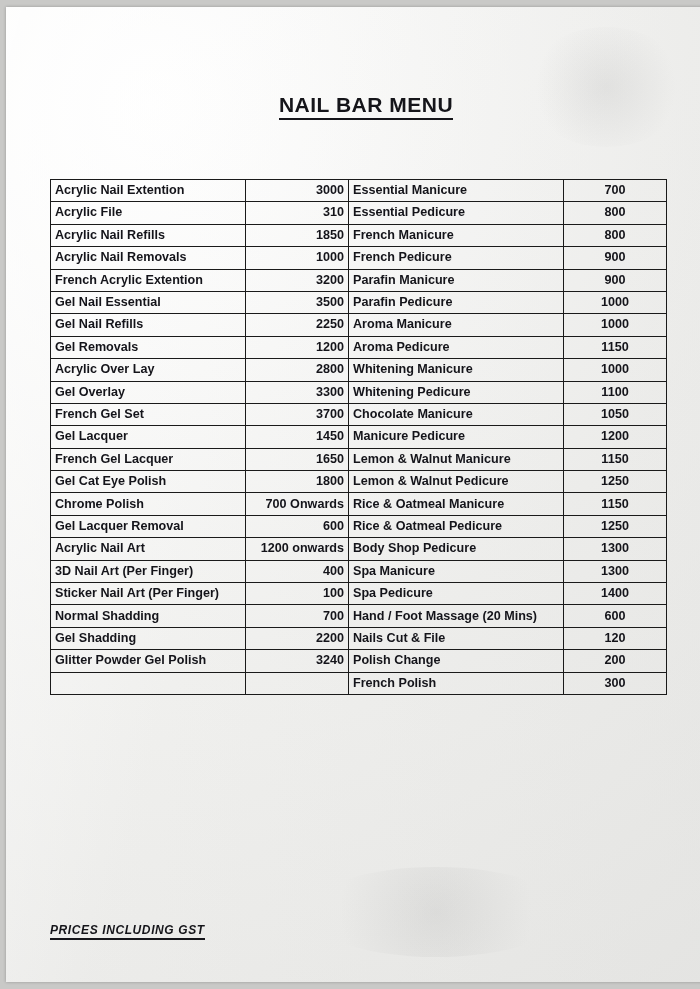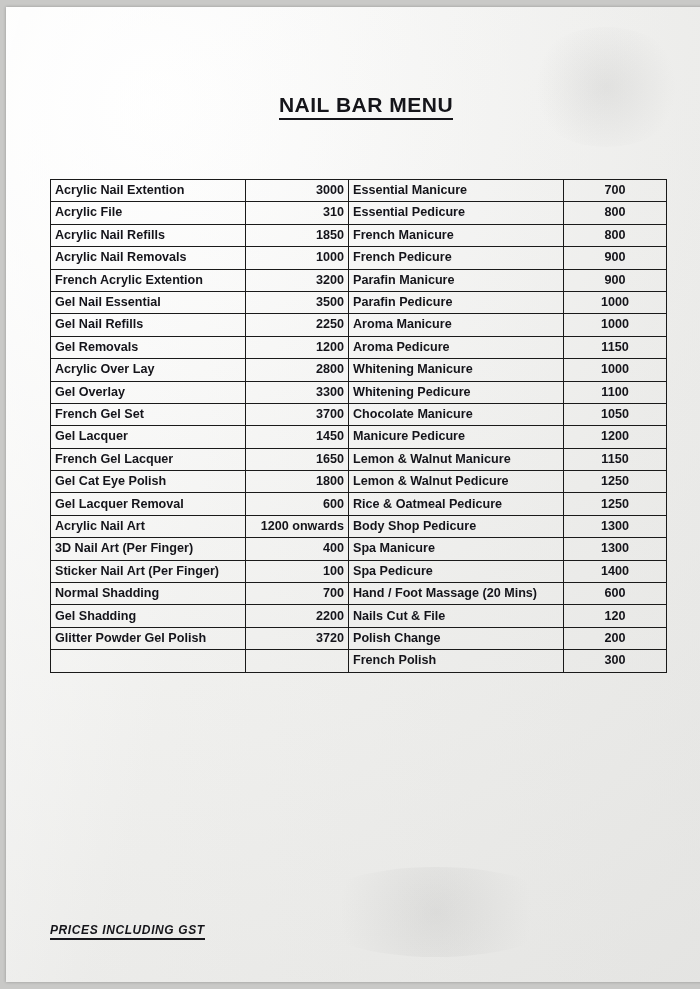--- a/index.html
+++ b/index.html
@@ -186,20 +186,26 @@
           <td class="c-name-right">Lemon &amp; Walnut Manicure</td>
           <td class="c-price-right">1150</td>
         </tr>
         <tr>
           <td class="c-name-left">Gel Cat Eye Polish</td>
           <td class="c-price-left">1800</td>
           <td class="c-name-right">Lemon &amp; Walnut Pedicure</td>
           <td class="c-price-right">1250</td>
         </tr>
         <tr>
+          <td class="c-name-left">Chrome Polish</td>
+          <td class="c-price-left small-price">700 Onwards</td>
+          <td class="c-name-right">Rice &amp; Oatmeal Manicure</td>
+          <td class="c-price-right">1150</td>
+        </tr>
+        <tr>
           <td class="c-name-left">Gel Lacquer Removal</td>
           <td class="c-price-left">600</td>
           <td class="c-name-right">Rice &amp; Oatmeal Pedicure</td>
           <td class="c-price-right">1250</td>
         </tr>
         <tr>
           <td class="c-name-left">Acrylic Nail Art</td>
           <td class="c-price-left small-price">1200 onwards</td>
           <td class="c-name-right">Body Shop Pedicure</td>
           <td class="c-price-right">1300</td>
@@ -223,21 +229,21 @@
           <td class="c-price-right">600</td>
         </tr>
         <tr>
           <td class="c-name-left">Gel Shadding</td>
           <td class="c-price-left">2200</td>
           <td class="c-name-right">Nails Cut &amp; File</td>
           <td class="c-price-right">120</td>
         </tr>
         <tr>
           <td class="c-name-left">Glitter Powder Gel Polish</td>
-          <td class="c-price-left">3720</td>
+          <td class="c-price-left">3240</td>
           <td class="c-name-right">Polish Change</td>
           <td class="c-price-right">200</td>
         </tr>
         <tr>
           <td class="c-name-left"></td>
           <td class="c-price-left"></td>
           <td class="c-name-right">French Polish</td>
           <td class="c-price-right">300</td>
         </tr>
       </tbody>

